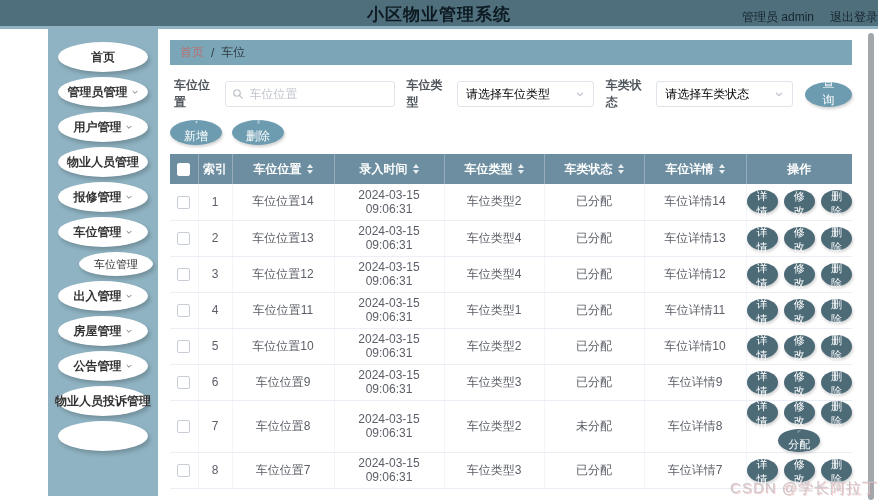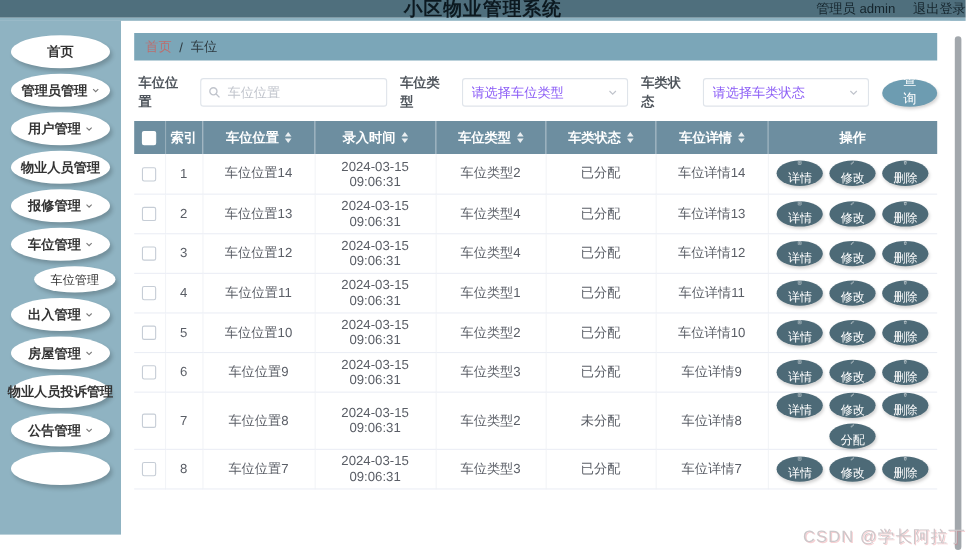--- a/index.html
+++ b/index.html
@@ -1,25 +1,25 @@
 <!DOCTYPE html>
 <html style="--topbar: #4f6f7d; --page-bg: #8fb3c2; --band: #7ba6b8; --table-header: #6d8ea0; --pill-light: #6d9cb1; --pill-dark: #4d6a77; --breadcrumb-link: #bb6f6f;"><head>
 <meta charset="utf-8">
 <style>
   * { margin:0; padding:0; box-sizing:border-box; font-family:"Liberation Sans", sans-serif; }
   html,body { width:878px; height:500px; overflow:hidden; background:#fff; position:relative; }
 
   
-  .topbar { height:16px; background:var(--topbar,#4f6f7d); display:flex; align-items:center; position:relative; }
+  .topbar { height:26px; background:var(--topbar,#4f6f7d); display:flex; align-items:flex-end; position:relative; }
   .topbar-title { position:absolute; left:50%; transform:translateX(-50%); font-size:17px; font-weight:bold; color:#0c1920; letter-spacing:1px; }
   .topbar-right { margin-left:auto; display:flex; gap:16px; font-size:12px; color:#15252d; }
   .topbar-right .logout { cursor:pointer; }
 
   
-  .layout { display:flex; height:470px; background:#fff; border-top:3px solid var(--page-bg,#8fb3c2); }
+  .layout { display:flex; height:470px; background:#fff; border-top:3px solid var(--page-bg,#8fb3c2);padding-left:48px; }
   .sidebar { width:110px; flex-shrink:0; background:var(--page-bg,#8fb3c2); display:flex; flex-direction:column; align-items:center; padding-top:13px; gap:5px; overflow:hidden; }
   .side-item { width:90px; height:30px; flex-shrink:0; background:#fff; border-radius:50%;
     display:flex; align-items:center; justify-content:center; gap:3px;
     box-shadow:2px 3px 4px rgba(0,0,0,0.20); font-size:12px; font-weight:600; color:#333;
     white-space:nowrap; cursor:pointer; }
   .side-item.sub { width:74px; height:24px; font-size:11px; font-weight:500; margin-left:26px; }
   .side-item .chev { color:#7a7a7a; flex-shrink:0; }
 
   
   .card { flex:1; background:#fff; margin-right:14px; padding:11px 12px 0 12px; overflow:hidden; }
@@ -29,21 +29,21 @@
   .bc-sep, .bc-cur { color:#2e3a40; }
 
   
   .filters { margin-top:12px; display:flex; align-items:center; gap:8px; }
   .flabel { font-size:12px; color:#4f555c; font-weight:600; margin-left:4px; }
   .input-wrap { position:relative; }
   .input-wrap svg { position:absolute; left:7px; top:7px; color:#c0c4cc; }
   .input-wrap input { width:170px; height:26px; border:1px solid #dfe4ea; border-radius:3px; padding:0 8px 0 24px; font-size:12px; color:#606266; outline:none; }
   .input-wrap input::placeholder { color:#c0c4cc; }
   .select { width:152px; height:26px; border:1px solid #dfe4ea; border-radius:3px; background:#fff; display:flex; align-items:center; padding:0 8px; cursor:pointer; }
-  .select .ph { flex:1; font-size:12px; color:#8b5cf6; text-align:left; white-space:nowrap; overflow:hidden; }
+  .select .ph { flex:1; font-size:12px; color:#000000; text-align:left; white-space:nowrap; overflow:hidden; }
   .select .chevron { color:#c0c4cc; flex-shrink:0; }
 
   .pill { border:none; color:#fff; display:inline-flex; align-items:center; justify-content:center; gap:4px;
     font-size:12px; cursor:pointer; border-radius:50%; box-shadow:1px 2px 3px rgba(0,0,0,0.18);flex-direction:column; }
   .search-btn { background:var(--pill-light,#6d9cb1); height:25px; padding:0 13px; margin-left:4px; }
   .toolbar { margin-top:9px; display:flex; gap:10px; }
   .add-btn, .del-btn { background:var(--pill-light,#6d9cb1); height:25px; padding:0 14px; }
 
   
   table { width:100%; margin-top:9px; border-collapse:collapse; table-layout:fixed; }
@@ -138,29 +138,29 @@
 
   <div class="side-item">
     <span class="side-label">房屋管理</span>
     <svg class="chev" width="8" height="8" viewBox="0 0 24 24" fill="none" stroke="currentColor" stroke-width="3">
           <polyline points="5 9 12 16 19 9"></polyline>
         </svg>
   </div>
 
 
   <div class="side-item">
+    <span class="side-label">公告管理</span>
+    <svg class="chev" width="8" height="8" viewBox="0 0 24 24" fill="none" stroke="currentColor" stroke-width="3">
+          <polyline points="5 9 12 16 19 9"></polyline>
+        </svg>
+  </div>
+
+  <div class="side-item">
     <span class="side-label">物业人员投诉管理</span>
 
-  </div>
-
-  <div class="side-item">
-    <span class="side-label">公告管理</span>
-    <svg class="chev" width="8" height="8" viewBox="0 0 24 24" fill="none" stroke="currentColor" stroke-width="3">
-          <polyline points="5 9 12 16 19 9"></polyline>
-        </svg>
   </div>
 
   <div class="side-item">
     
     
   </div>
 </aside>
 
   <main class="card">
     <div class="bc-band">
@@ -197,20 +197,35 @@
 
       <button class="pill search-btn">
         <span>查询</span>
         <svg width="11" height="11" viewBox="0 0 24 24" fill="none" stroke="currentColor" stroke-width="2.6">
             <circle cx="10" cy="10" r="6.5"></circle>
             <line x1="15" y1="15" x2="21" y2="21"></line>
           </svg>
       </button>
     </div>
 
+    <div class="toolbar">
+      <button class="pill add-btn">
+        <svg width="11" height="11" viewBox="0 0 24 24" fill="none" stroke="currentColor" stroke-width="2.8">
+            <line x1="12" y1="4" x2="12" y2="20"></line>
+            <line x1="4" y1="12" x2="20" y2="12"></line>
+          </svg>
+        <span>新增</span>
+      </button>
+      <button class="pill del-btn">
+        <svg width="11" height="11" viewBox="0 0 24 24" fill="none" stroke="currentColor" stroke-width="2.2">
+            <path d="M4 7h16M9 7V4h6v3M7 7l1.2 13h7.6L17 7"></path>
+          </svg>
+        <span>删除</span>
+      </button>
+    </div>
 
     <table>
       <colgroup>
         <col style="width:28px">
           <col style="width:34px">
           <col style="width:102px">
           <col style="width:110px">
         <col style="width:100px">
           <col style="width:100px">
           <col style="width:102px">

